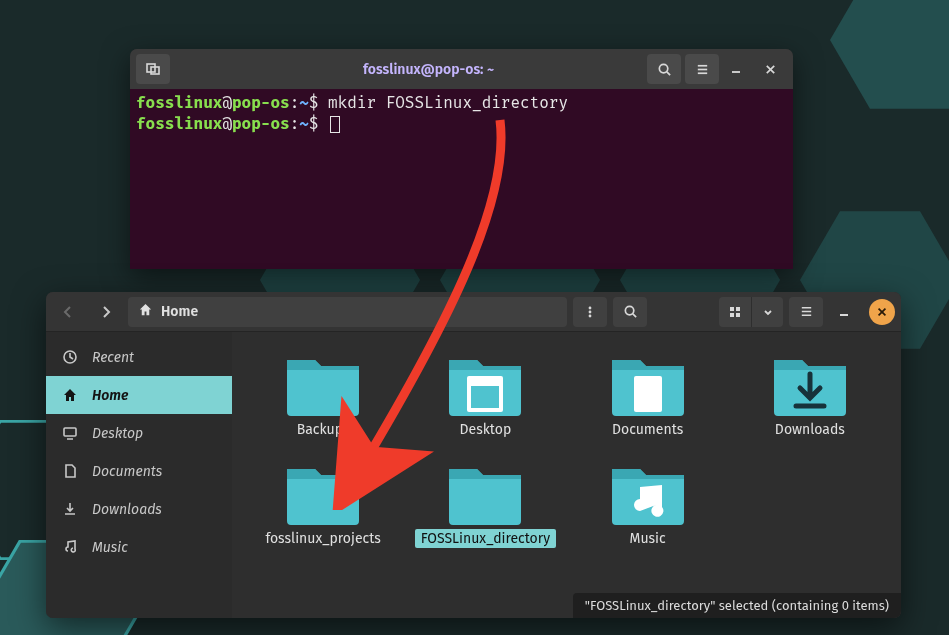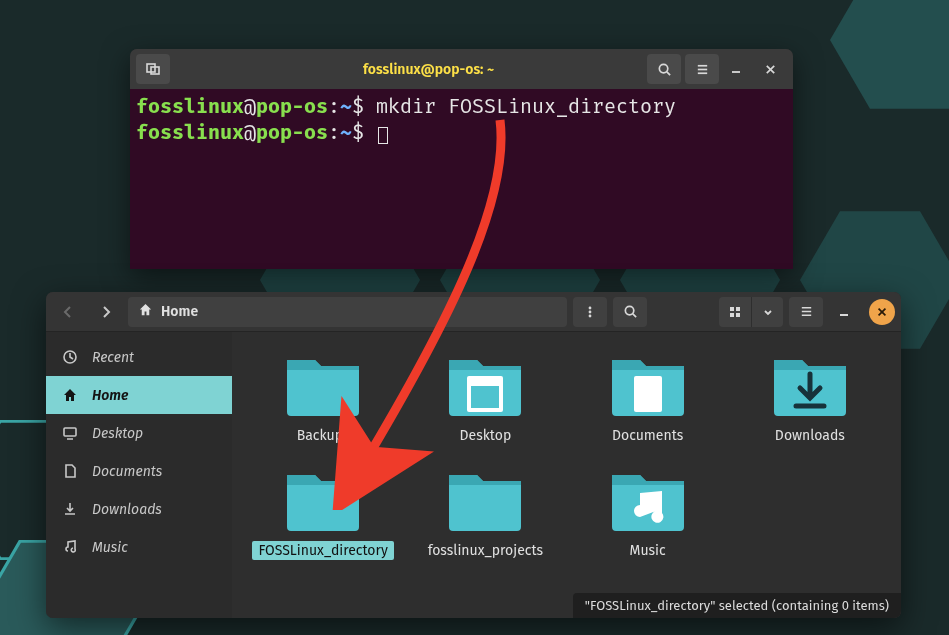--- a/index.html
+++ b/index.html
@@ -38,35 +38,35 @@
   }
   .term-header .iconbtn {
     width: 34px; height: 30px;
     border-radius: 4px;
     display: flex; align-items: center; justify-content: center;
     color: #d8d8d8;
   }
   .term-header .iconbtn.boxed { background: #4a4a4a; }
   .term-header .title {
     flex: 1; text-align: center;
-    font-weight: 600; color: #fde047;
+    font-weight: 600; color: #c4b5fd;
     font-family: "Fira Sans", sans-serif;
     padding-left: 40px;
   }
   .term-header .spacer { width: 4px; }
   .term-header .wbtn {
     width: 34px; height: 30px;
     display: flex; align-items: center; justify-content: center;
     color: #d8d8d8;
   }
   .term-body {
     flex: 1;
     background: #300a24;
     padding: 4px 6px;
-    font-size: 20px;
+    font-size: 16px;
     line-height: 1.3;
     white-space: pre;
   }
   .term-body .user { color: #88df4e; font-weight: 600; }
   .term-body .host { color: #88df4e; font-weight: 600; }
   .term-body .colon { color: #e6e6e6; }
   .term-body .path { color: #6fb3ff; font-weight: 600; }
   .term-body .prompt { color: #e6e6e6; }
   .term-body .cmd { color: #e6e6e6; }
   .term-body .cursor {
@@ -171,21 +171,20 @@
     overflow: auto;
   }
   .icon-grid {
     display: grid;
     grid-template-columns: repeat(4, 1fr);
     padding: 18px 10px 10px 10px;
     row-gap: 20px;
   }
   .folder-item {
     display: flex; flex-direction: column; align-items: center;
-    gap: 6px;
     cursor: pointer;
   }
   .folder-icon { width: 84px; height: 70px; }
   .folder-item .label {
     font-size: 14px;
     color: #e0e0e0;
     padding: 1px 6px;
     border-radius: 2px;
   }
   .folder-item.selected .label {
@@ -427,33 +426,33 @@
             <div class="label">Documents</div>
           </div>
           <div class="folder-item">
             <div class="folder-icon"><svg viewBox="0 0 84 70">
                 <path d="M6 10 H34 L40 16 H78 V62 A4 4 0 0 1 74 66 H10 A4 4 0 0 1 6 62 Z" fill="#4fc3cf"></path>
                 <path d="M6 10 H34 L40 16 H78 V20 H6 Z" fill="#3aa7b3"></path>
                 <path d="M42 24 V46 M32 38 L42 48 L52 38 M28 56 H56" stroke="#17323a" stroke-width="5" fill="none" stroke-linecap="round"></path>
               </svg></div>
             <div class="label">Downloads</div>
           </div>
+          <div class="folder-item">
+            <div class="folder-icon"><svg viewBox="0 0 84 70">
+                <path d="M6 10 H34 L40 16 H78 V62 A4 4 0 0 1 74 66 H10 A4 4 0 0 1 6 62 Z" fill="#4fc3cf"></path>
+                <path d="M6 10 H34 L40 16 H78 V20 H6 Z" fill="#3aa7b3"></path>
+              </svg></div>
+            <div class="label">fosslinux_projects</div>
+          </div>
           <div class="folder-item selected">
             <div class="folder-icon"><svg viewBox="0 0 84 70">
                 <path d="M6 10 H34 L40 16 H78 V62 A4 4 0 0 1 74 66 H10 A4 4 0 0 1 6 62 Z" fill="#4fc3cf"></path>
                 <path d="M6 10 H34 L40 16 H78 V20 H6 Z" fill="#3aa7b3"></path>
               </svg></div>
             <div class="label">FOSSLinux_directory</div>
-          </div>
-          <div class="folder-item">
-            <div class="folder-icon"><svg viewBox="0 0 84 70">
-                <path d="M6 10 H34 L40 16 H78 V62 A4 4 0 0 1 74 66 H10 A4 4 0 0 1 6 62 Z" fill="#4fc3cf"></path>
-                <path d="M6 10 H34 L40 16 H78 V20 H6 Z" fill="#3aa7b3"></path>
-              </svg></div>
-            <div class="label">fosslinux_projects</div>
           </div>
           <div class="folder-item">
             <div class="folder-icon"><svg viewBox="0 0 84 70">
                 <path d="M6 10 H34 L40 16 H78 V62 A4 4 0 0 1 74 66 H10 A4 4 0 0 1 6 62 Z" fill="#4fc3cf"></path>
                 <path d="M6 10 H34 L40 16 H78 V20 H6 Z" fill="#3aa7b3"></path>
                 <path d="M34 52 A6 6 0 1 1 34 40 V28 L56 26 V48 A6 6 0 1 1 50 46" fill="#fff"></path>
               </svg></div>
             <div class="label">Music</div>
           </div>
         </div>

